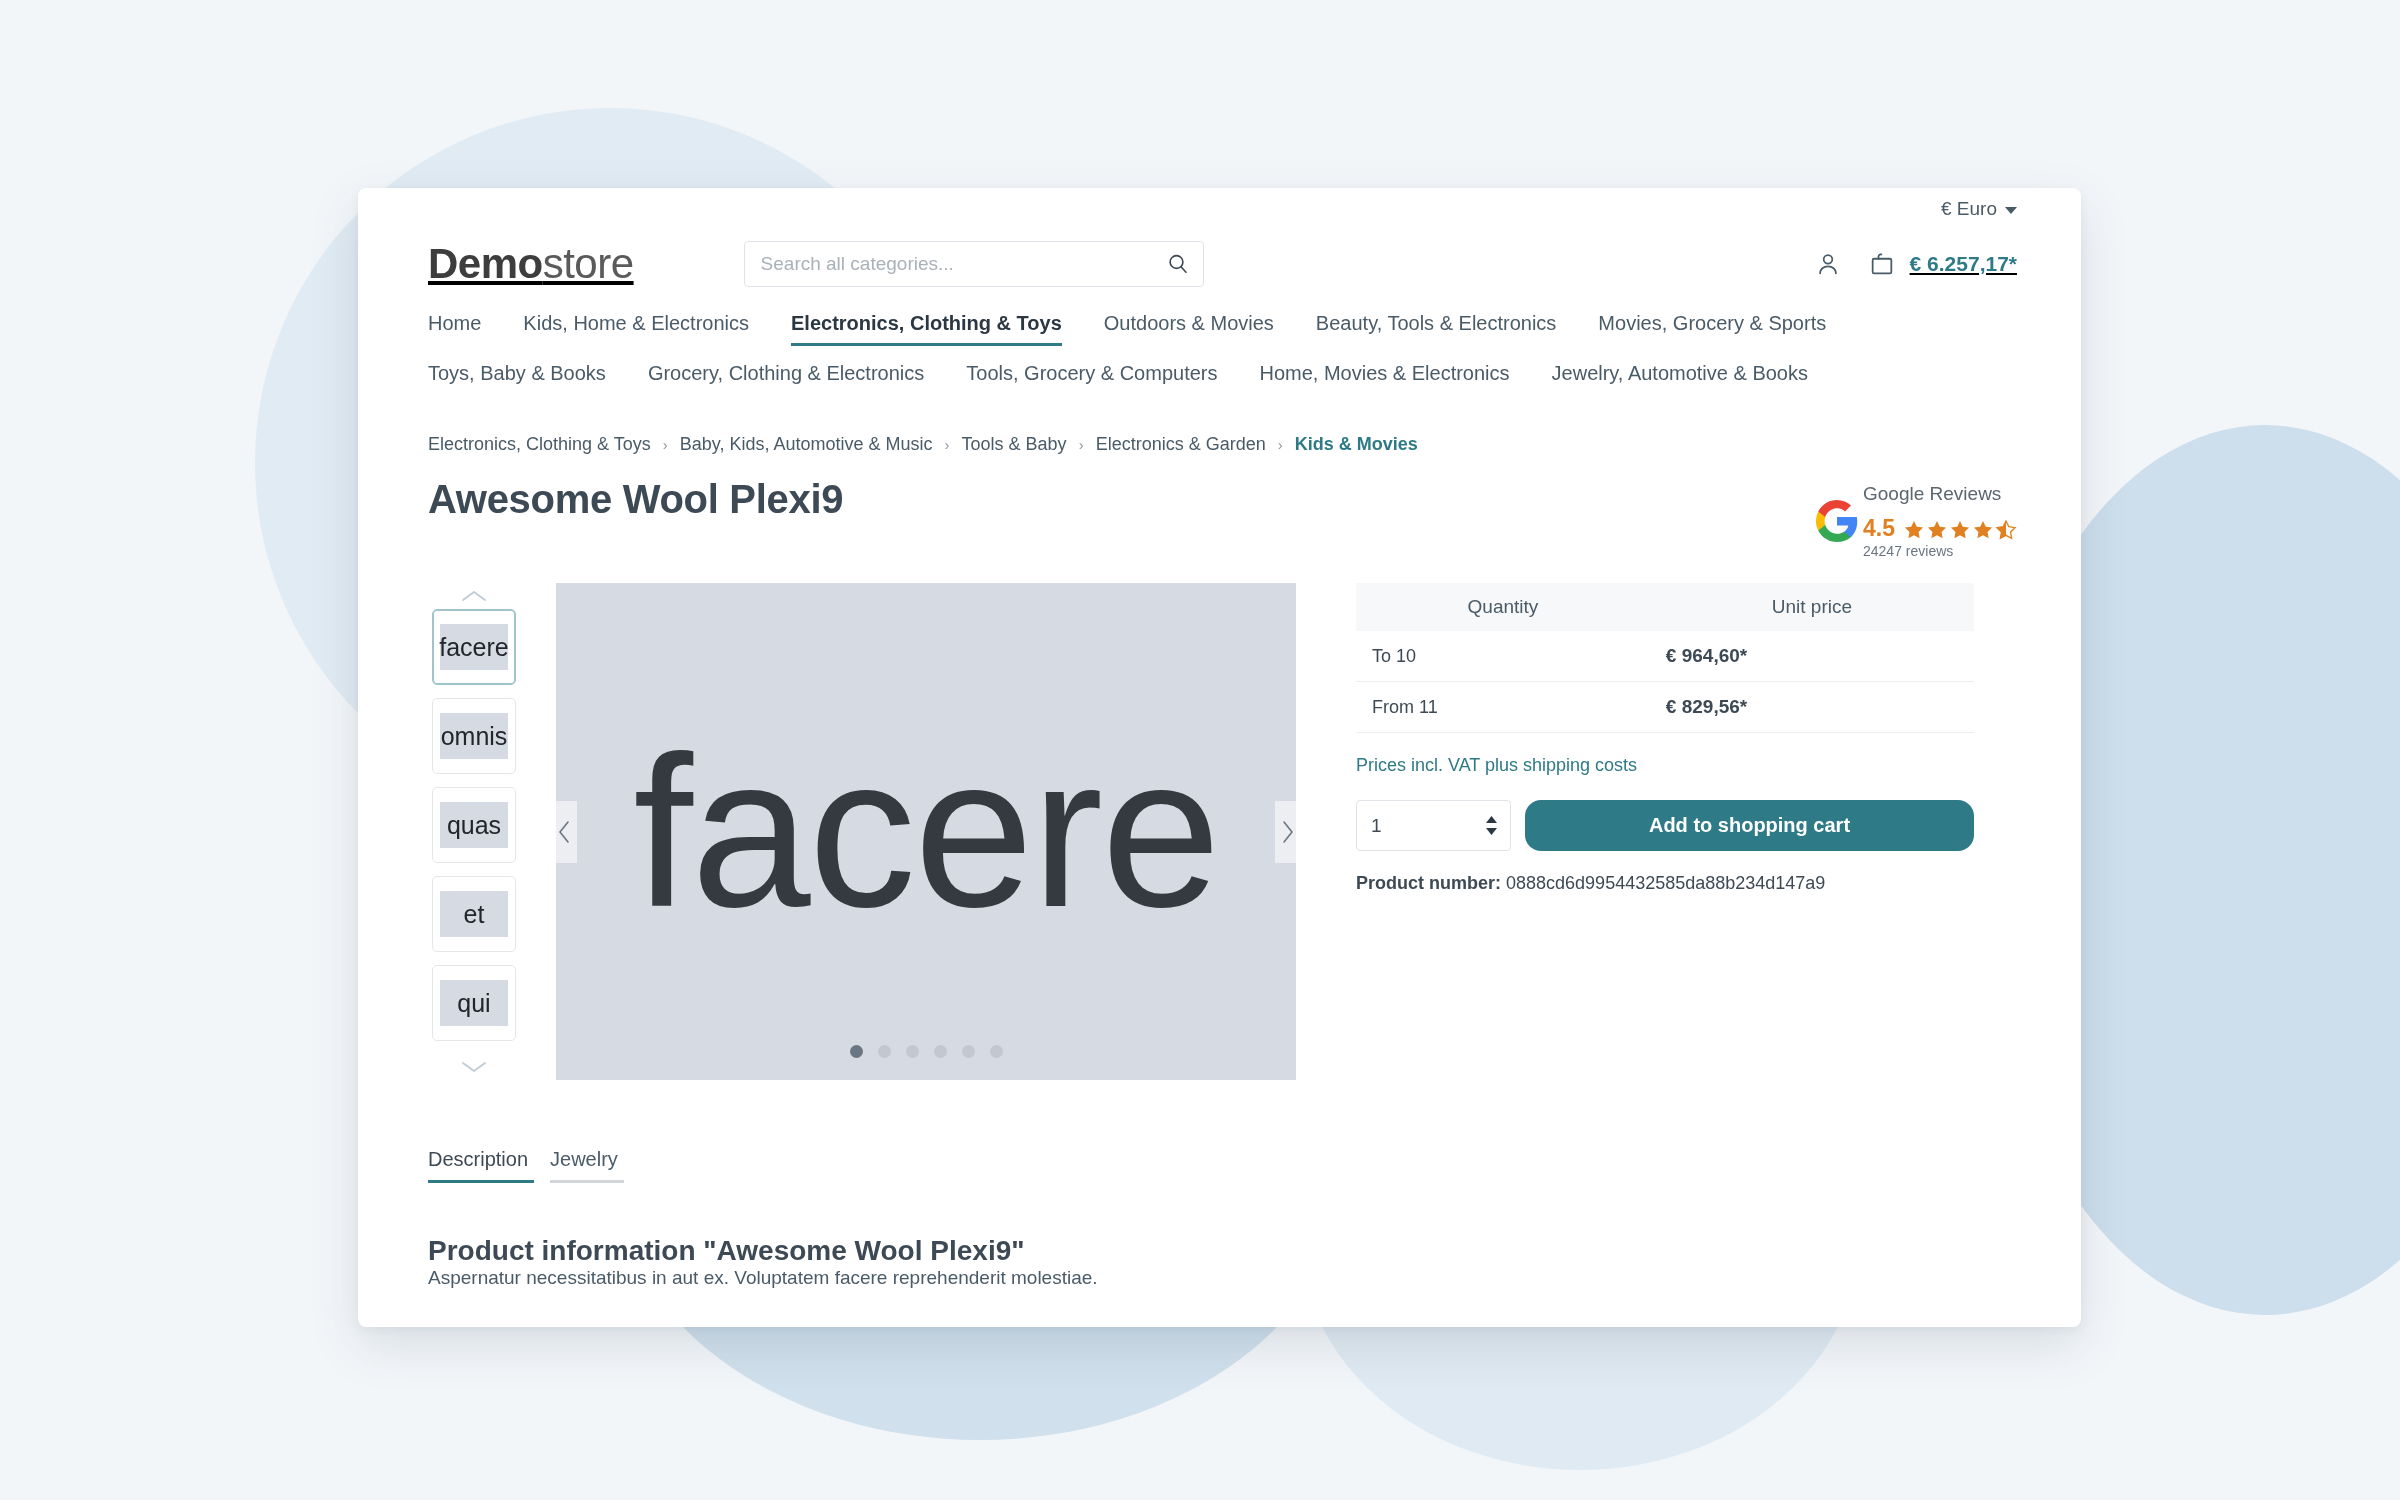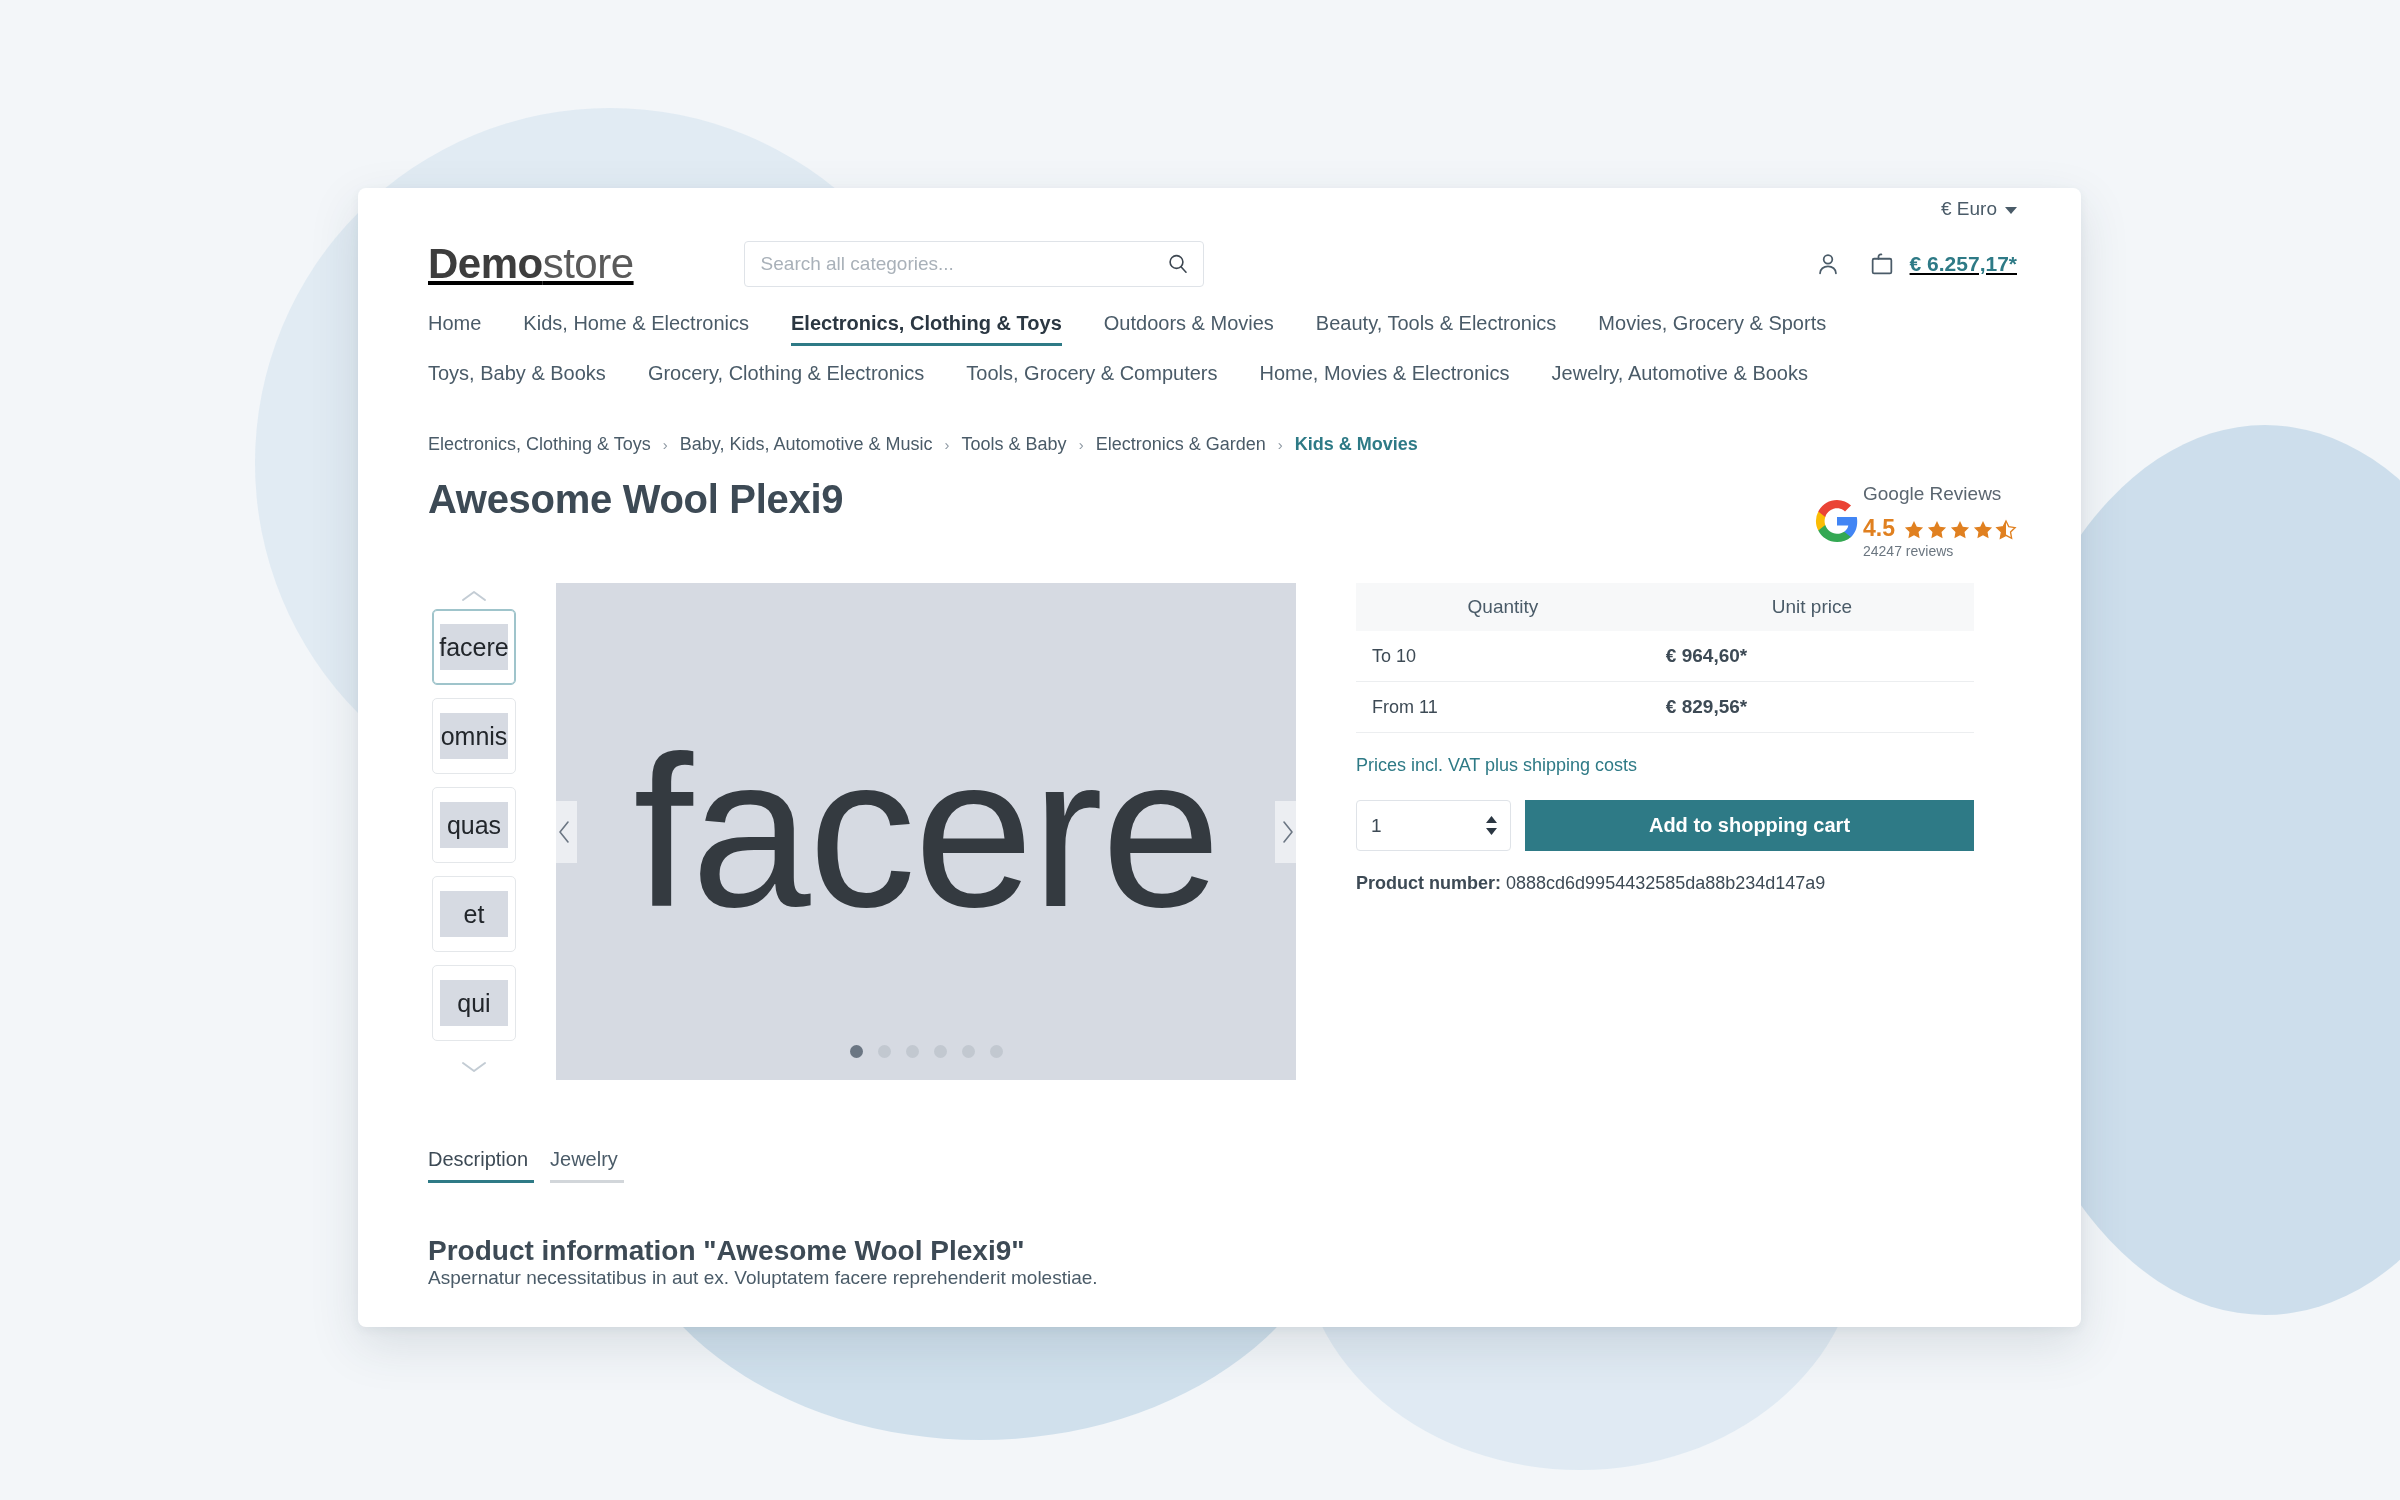--- a/index.html
+++ b/index.html
@@ -160,21 +160,21 @@
     width: 155px; height: 51px; border: 1px solid #dfe3e8; border-radius: 4px; background: #fff;
     padding: 0 34px 0 14px; font-size: 19px; color: #3d4a55; appearance: none;
     font-family: "Liberation Sans", sans-serif; cursor: pointer;
   }
   #qty-wrap { position: relative; }
   #qty-spinner {
     position: absolute; right: 13px; top: 0; height: 51px;
     display: flex; flex-direction: column; justify-content: center; gap: 3px; pointer-events: none;
   }
   #add-cart-btn {
-    flex: 1; height: 51px; background: #2e7a86; border: none; border-radius: 0;
+    flex: 1; height: 51px; background: #2e7a86; border: none; border-radius: 16px;
     color: #fff; font-size: 20px; font-weight: 700; cursor: pointer;
     font-family: "Liberation Sans", sans-serif;
   }
   #product-number { margin-top: 22px; font-size: 18px; color: #3d4a55; }
   #product-number .label { font-weight: 700; }
 
   
   #tabs { padding: 0 64px 0 70px; margin-top: 68px; display: flex; gap: 0; }
   .tab {
     font-size: 20px; color: #4a5b68; cursor: pointer; padding: 0 6px 9px 0;

